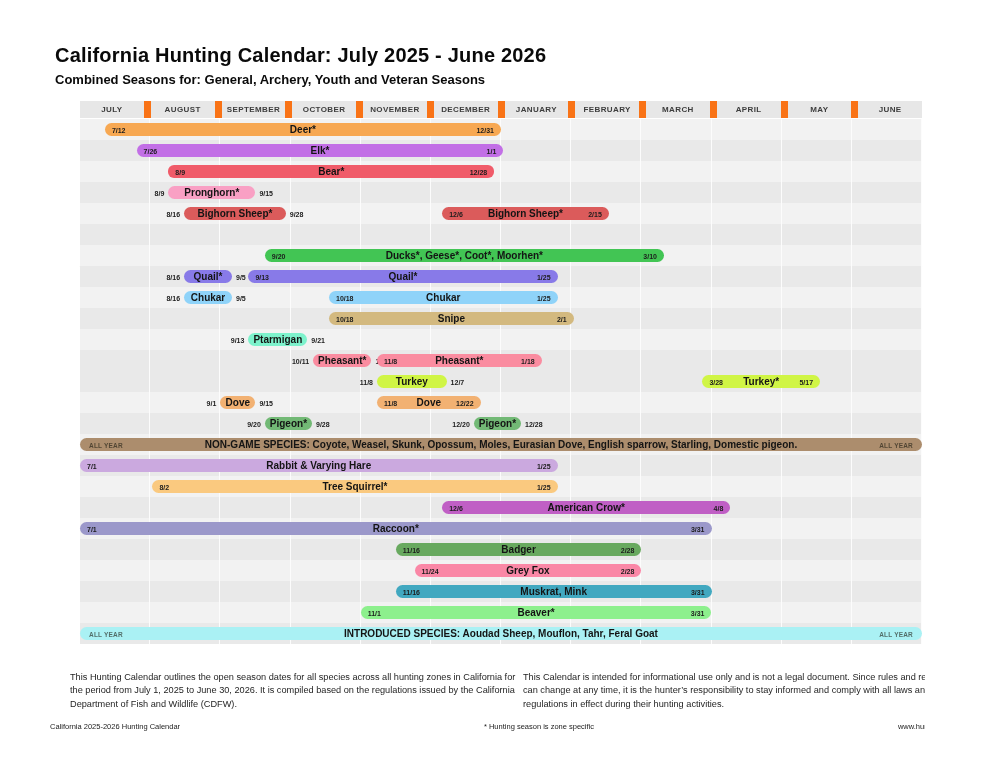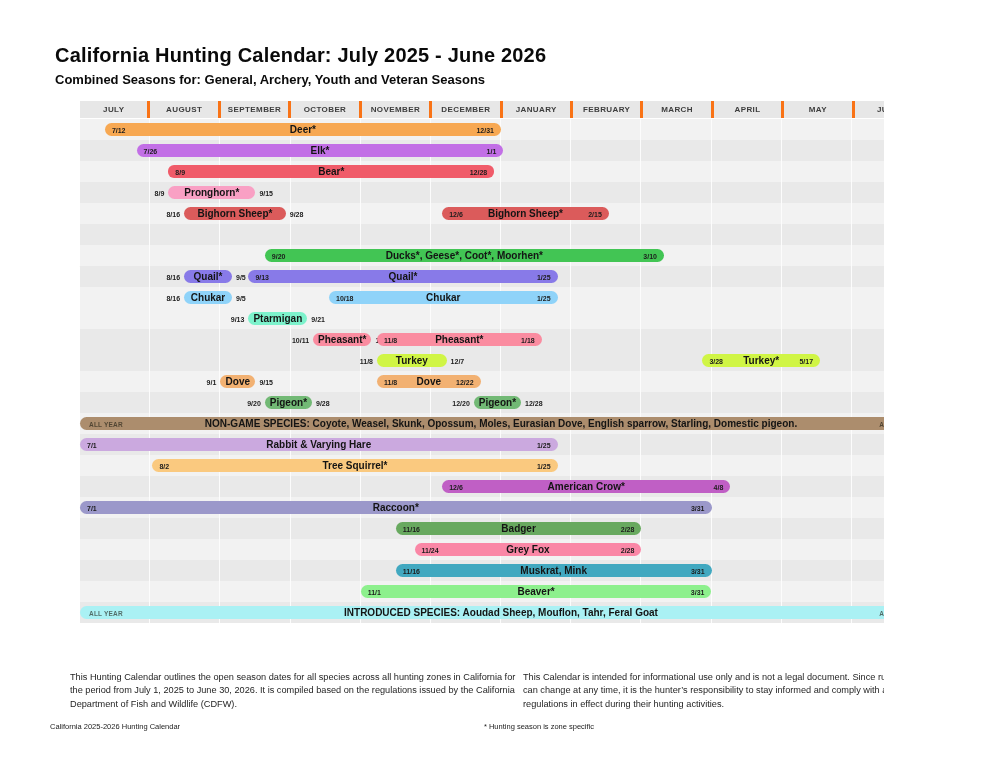--- a/index.html
+++ b/index.html
@@ -1,23 +1,23 @@
 <!DOCTYPE html>
 <html><head>
 <meta charset="utf-8">
 <style>
   html,body{margin:0;padding:0;background:#fff;}
   body{width:1005px;height:777px;font-family:"Liberation Sans",sans-serif;}
-  .page{position:relative;width:884px;height:777px;overflow:hidden;background:#fff;}
+  .page{position:relative;width:884px;height:777px;overflow:hidden;background:#fff;padding-left:41px;}
   .title{position:absolute;left:55px;top:44px;margin:0;font-size:20px;font-weight:bold;color:#0a0a0a;letter-spacing:.2px;}
   .subtitle{position:absolute;left:55px;top:72px;margin:0;font-size:13px;font-weight:bold;color:#0a0a0a;}
   .chart{position:absolute;left:80px;top:101px;width:842px;}
   .months{display:flex;height:17px;margin-bottom:1px;}
   .month{flex:1;background:#e7e7e7;display:flex;align-items:center;justify-content:center;
-         font-size:8px;font-weight:bold;color:#3d3d3d;letter-spacing:.4px;border-right:3px solid #f97316;}
+         font-size:8px;font-weight:bold;color:#3d3d3d;letter-spacing:.4px;border-right:7px solid #f97316;}
   .month:last-child{border-right:none;}
   .row{position:relative;height:21px;display:flex;}
   .cell{flex:1;background:#f2f2f2;border-right:1px solid #fcfcfc;}
   .row.dark .cell{background:#e9e9e9;}
   .cell:last-child{border-right:none;}
   .pill{position:absolute;height:13px;top:4px;border-radius:7px;min-width:max-content;
         display:flex;align-items:center;justify-content:center;}
   .pill .name{font-size:10px;font-weight:bold;color:#141414;white-space:nowrap;padding:0 5px;}
   .date{position:absolute;font-size:7px;font-weight:bold;color:#1c1c1c;white-space:nowrap;
         top:50%;transform:translateY(-50%);}
@@ -237,20 +237,39 @@
             <span class="name">Chukar</span>
             <span class="date out-start">8/16</span>
             <span class="date out-end">9/5</span>
           </div>
           <div class="pill" style="left: 249px; width: 228.6px; background: rgb(143, 211, 249);">
             <span class="name">Chukar</span>
             <span class="date in-start">10/18</span>
             <span class="date in-end">1/25</span>
           </div>
         </div>
+        <div class="row dark">
+          <div class="cell"></div>
+          <div class="cell"></div>
+          <div class="cell"></div>
+          <div class="cell"></div>
+          <div class="cell"></div>
+          <div class="cell"></div>
+          <div class="cell"></div>
+          <div class="cell"></div>
+          <div class="cell"></div>
+          <div class="cell"></div>
+          <div class="cell"></div>
+          <div class="cell"></div>
+          <div class="pill" style="left: 249px; width: 244.7px; background: rgb(211, 185, 127);">
+            <span class="name">Snipe</span>
+            <span class="date in-start">10/18</span>
+            <span class="date in-end">2/1</span>
+          </div>
+        </div>
         <div class="row">
           <div class="cell"></div>
           <div class="cell"></div>
           <div class="cell"></div>
           <div class="cell"></div>
           <div class="cell"></div>
           <div class="cell"></div>
           <div class="cell"></div>
           <div class="cell"></div>
           <div class="cell"></div>

